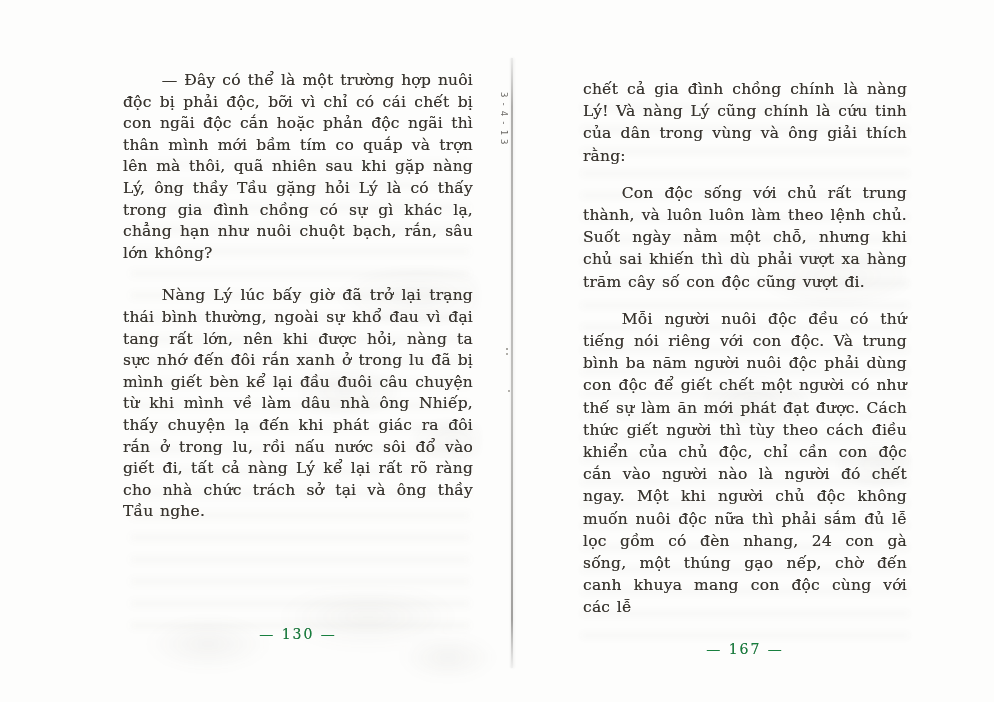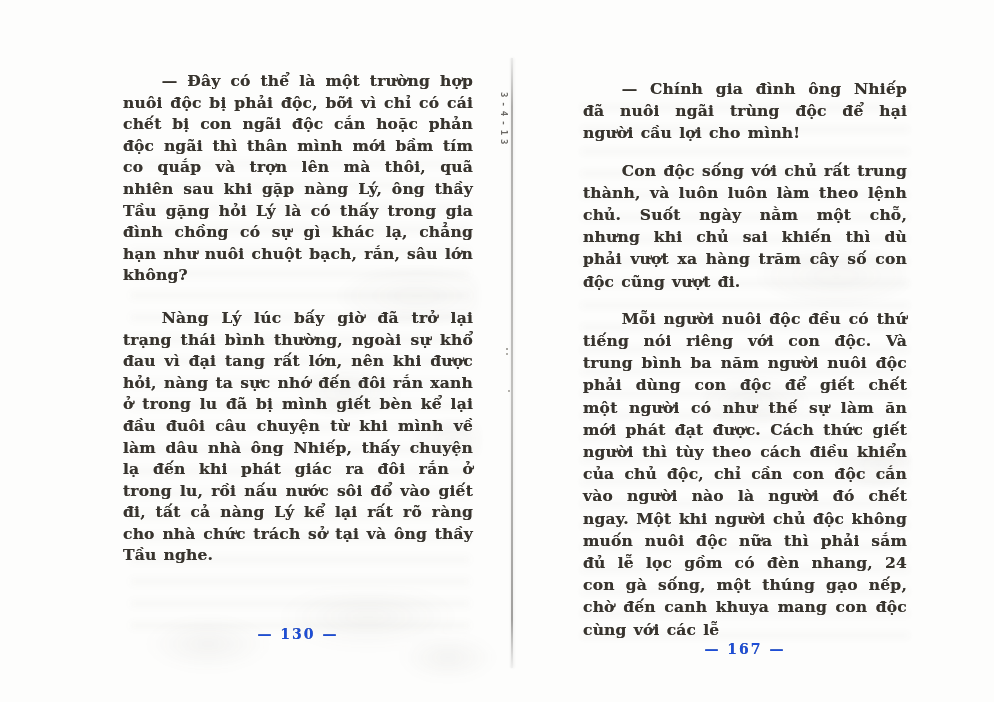--- a/index.html
+++ b/index.html
@@ -8,21 +8,20 @@
     background: #ffffff;
   }
   .scan {
     position: relative;
     width: 994px;
     height: 702px;
     background: #fdfdfc;
     overflow: hidden;
     font-family: "DejaVu Serif", "Liberation Serif", serif;
     color: #38342e;
-    font-weight: bold;
   }
 
   
   .text-col {
     position: absolute;
     text-rendering: optimizeLegibility;
   }
   .text-col p.para {
     margin: 0;
     text-align: justify;
@@ -49,21 +48,21 @@
     font-size: 15.5px;
     line-height: 22.2px;
   }
   .right-col p.para { margin-bottom: 15px; }
 
   
   .page-number {
     position: absolute;
     font-size: 14px;
     letter-spacing: 2px;
-    color: #1d4ed8;
+    color: #15803d;
     text-shadow: 0 0 0.5px rgba(58, 54, 49, 0.6);
     width: 120px;
     text-align: center;
   }
   .page-number.left  { left: 238px; top: 626px; }
   .page-number.right { left: 685px; top: 641px; }
 
   
   .spine {
     position: absolute;
@@ -144,20 +143,20 @@
       </div>
     <div class="page-number left">— 130 —</div>
   </section>
 
   <div class="spine"></div>
   <div class="spine-mark">3-4-13</div>
   <div class="spine-speck"></div>
 
   <section>
     <div class="text-col right-col">
-        <p class="para">— Chính gia đình ông Nhiếp đã nuôi ngãi trùng độc để hại người cầu lợi cho mình!</p>
+        <p class="para no-indent">chết cả gia đình chồng chính là nàng Lý! Và nàng Lý cũng chính là cứu tinh của dân trong vùng và ông giải thích rằng:</p>
         <p class="para">Con độc sống với chủ rất trung thành, và luôn luôn làm theo lệnh chủ. Suốt ngày nằm một chỗ, nhưng khi chủ sai khiến thì dù phải vượt xa hàng trăm cây số con độc cũng vượt đi.</p>
         <p class="para">Mỗi người nuôi độc đều có thứ tiếng nói riêng với con độc. Và trung bình ba năm người nuôi độc phải dùng con độc để giết chết một người có như thế sự làm ăn mới phát đạt được. Cách thức giết người thì tùy theo cách điều khiển của chủ độc, chỉ cần con độc cắn vào người nào là người đó chết ngay. Một khi người chủ độc không muốn nuôi độc nữa thì phải sắm đủ lễ lọc gồm có đèn nhang, 24 con gà sống, một thúng gạo nếp, chờ đến canh khuya mang con độc cùng với các lễ</p>
       </div>
     <div class="page-number right">— 167 —</div>
   </section>
 
 </div>
 
 </body></html>

